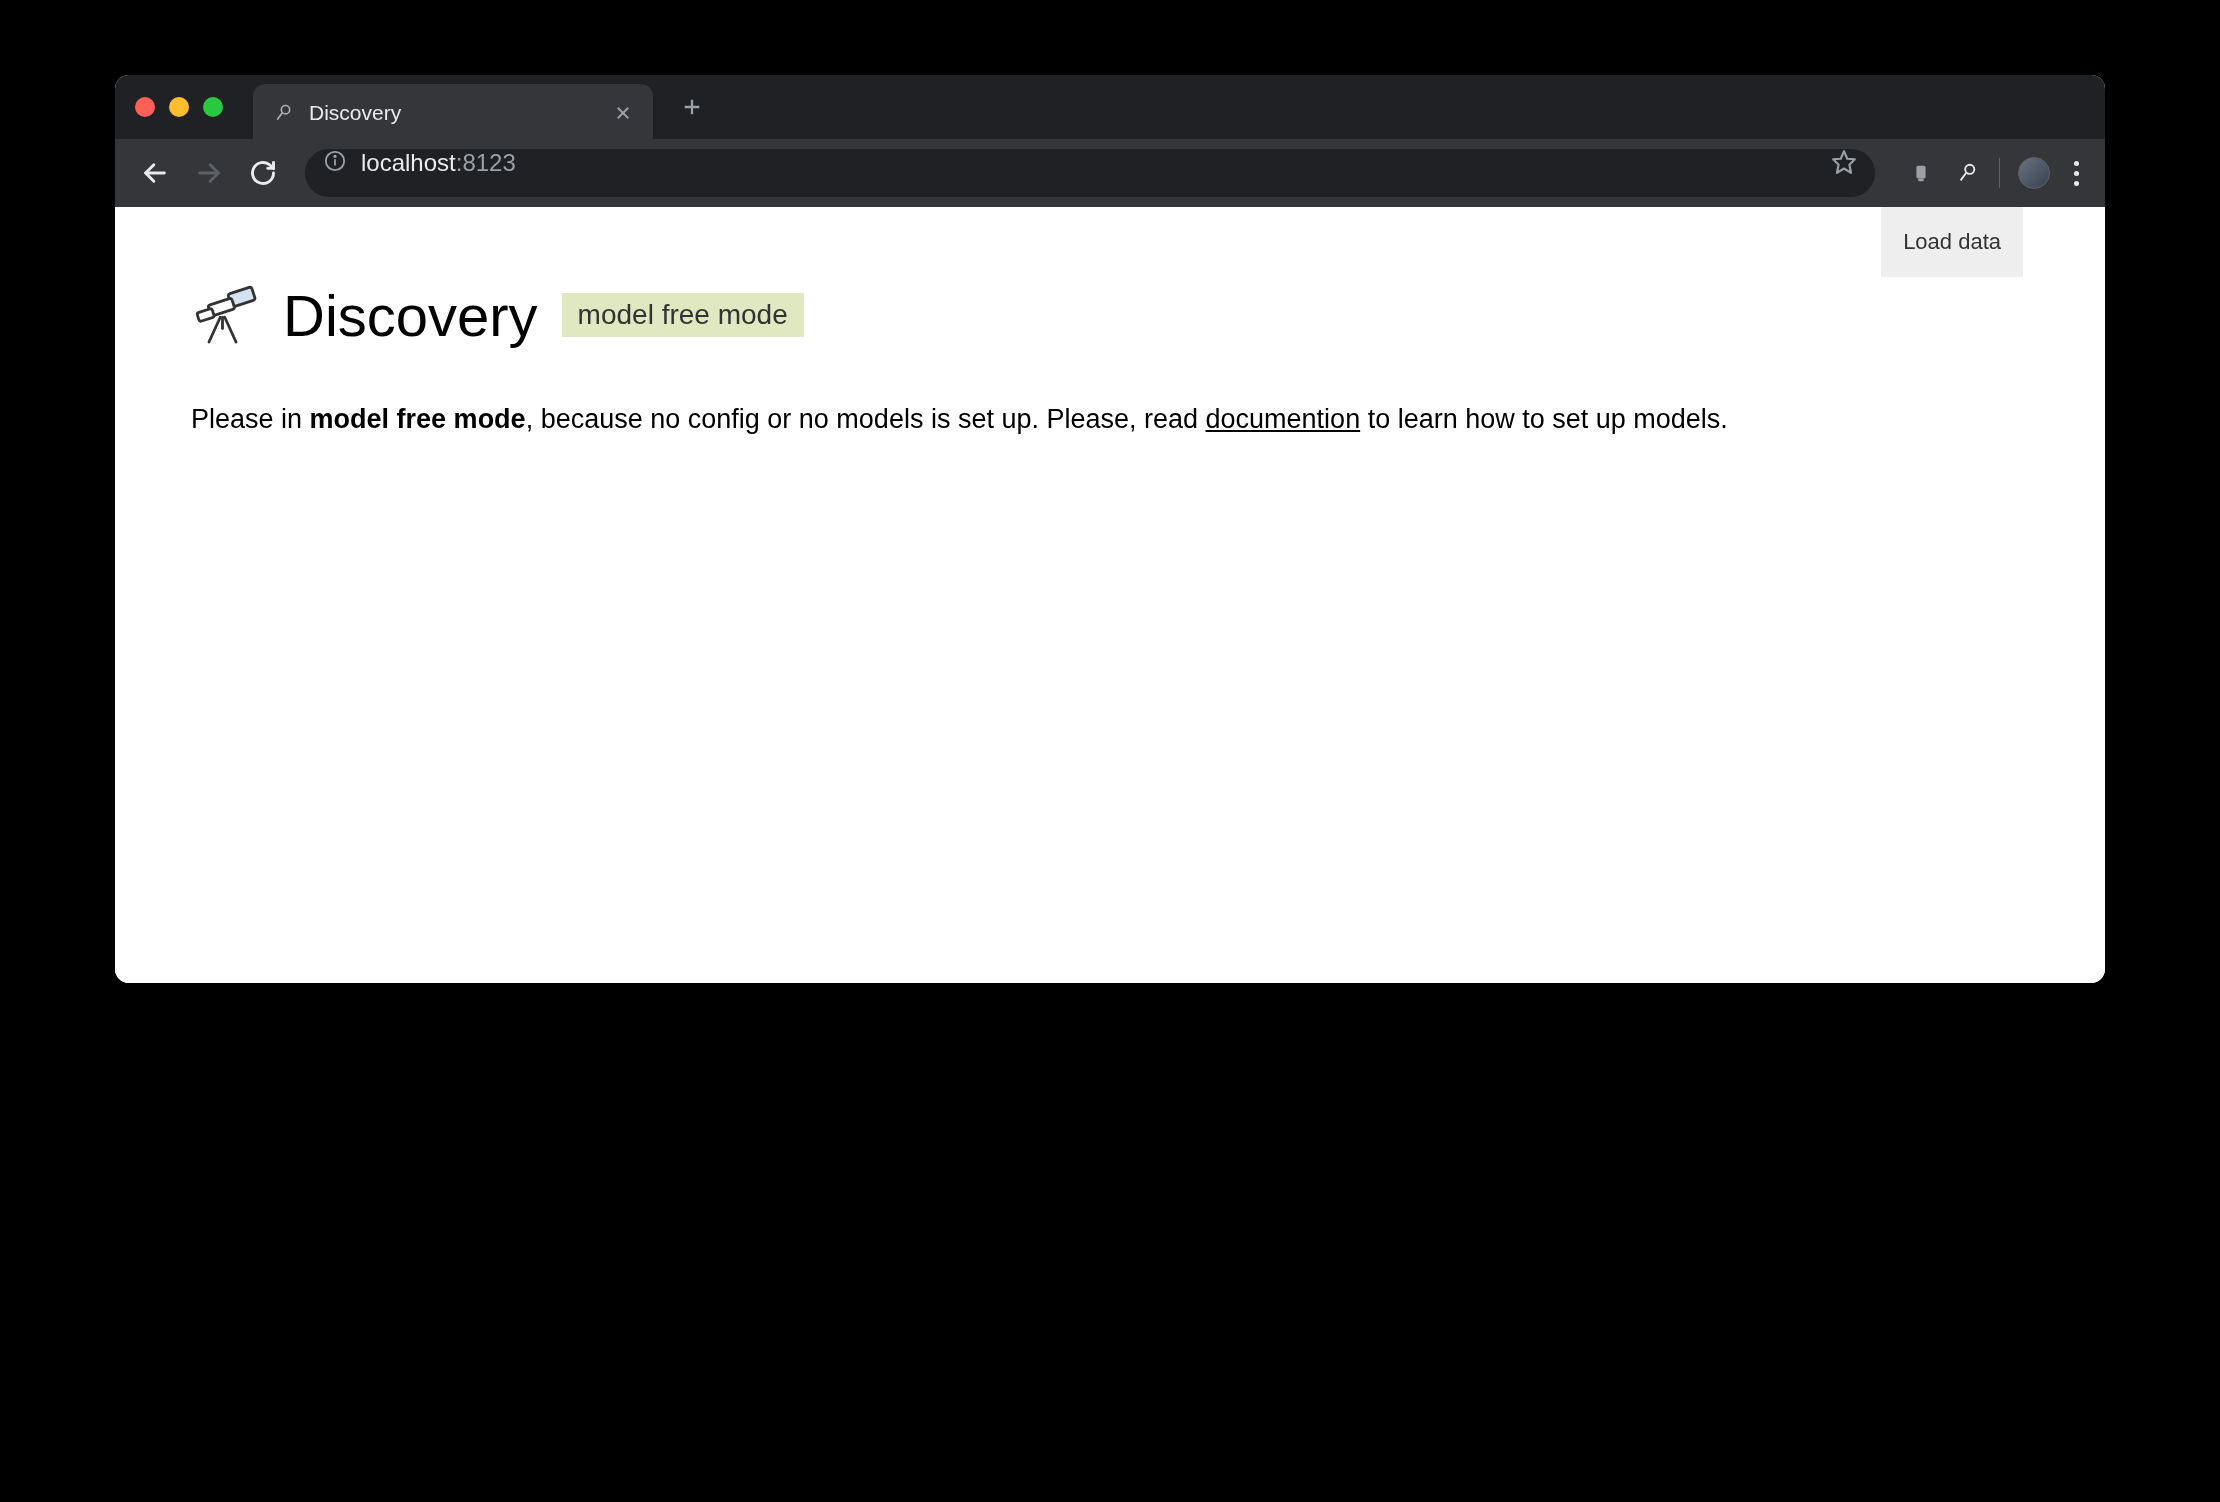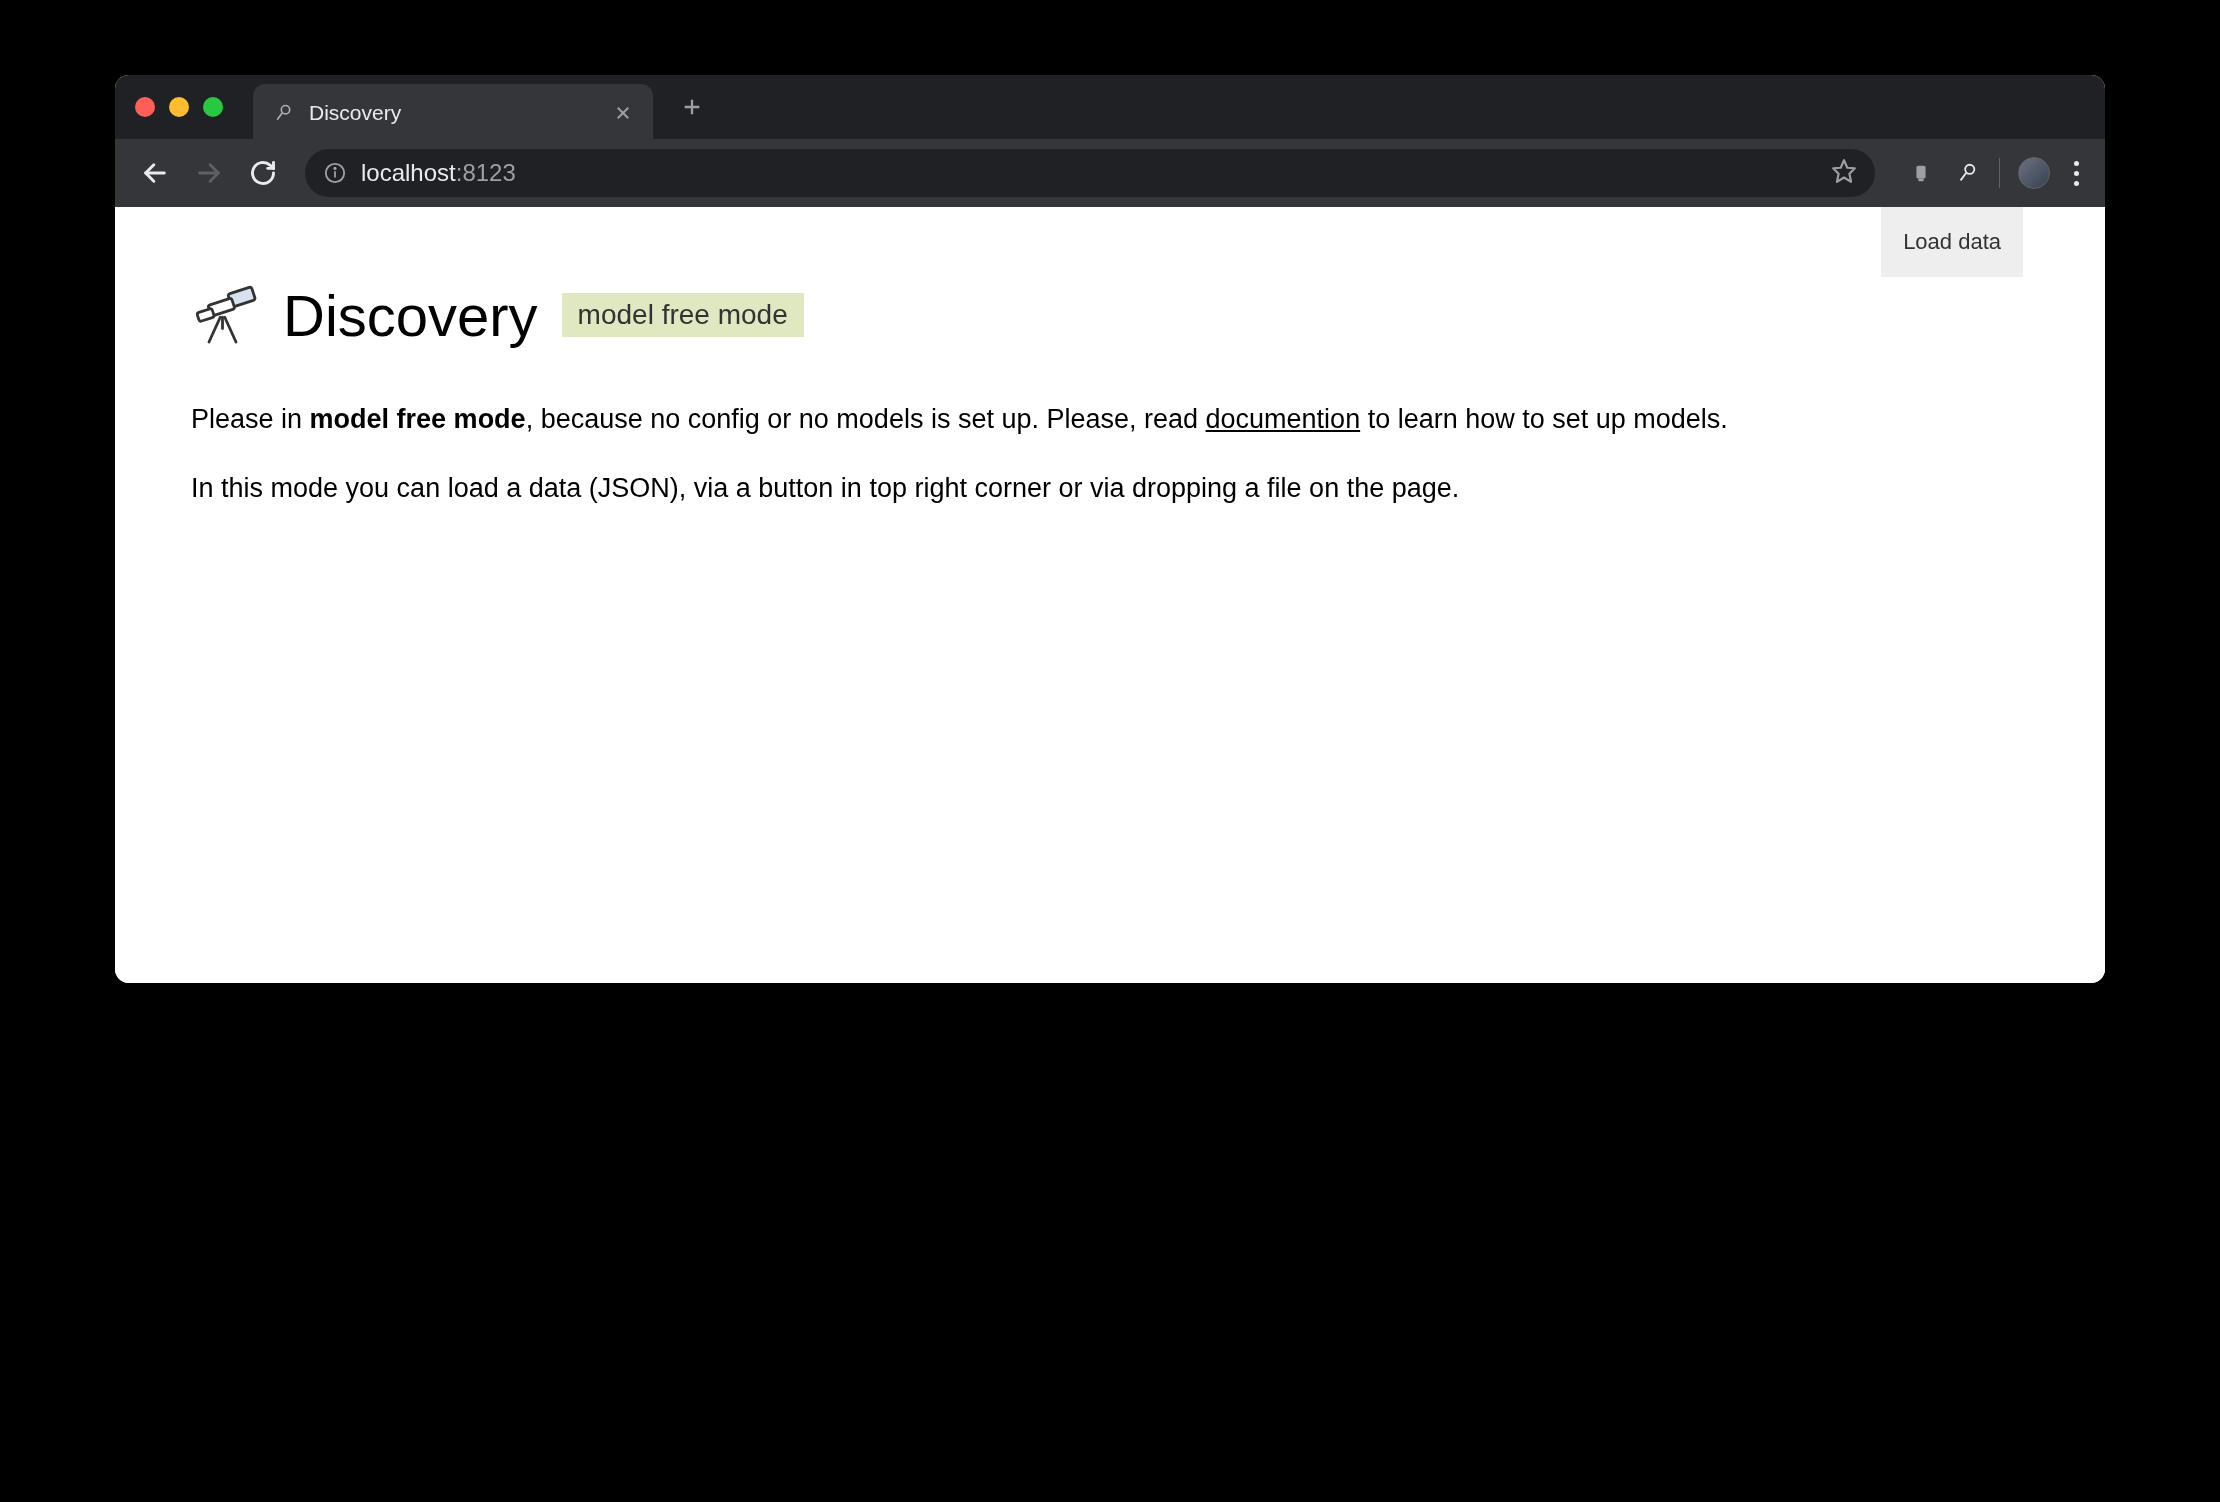--- a/index.html
+++ b/index.html
@@ -117,21 +117,20 @@
     .nav-btn svg {
       width: 28px;
       height: 28px;
     }
     .address-bar {
       flex: 1;
       background: #202124;
       height: 48px;
       border-radius: 24px;
       display: flex;
-      align-items: center;
       padding: 0 18px;
       gap: 14px;
       margin: 0 8px;
     }
     .site-info {
       width: 24px;
       height: 24px;
       display: flex;
       align-items: center;
       justify-content: center;
@@ -358,17 +357,16 @@
           </svg>
         </span>
         <h1 class="page-title">Discovery</h1>
         <span class="mode-badge">model free mode</span>
       </div>
 
       <p class="paragraph">
         <span>Please in </span><b>model free mode</b><span>, because no config or no models is set up. Please, read </span><a class="doc-link">documention</a><span> to learn how to set up models.</span>
       </p>
 
-      <p class="paragraph">In this mode you can load a data (JSON), via a button in top right corner or via dropping a file on the page.</p>
     </div>
   </div>
 
 </div>
 
 </body></html>

